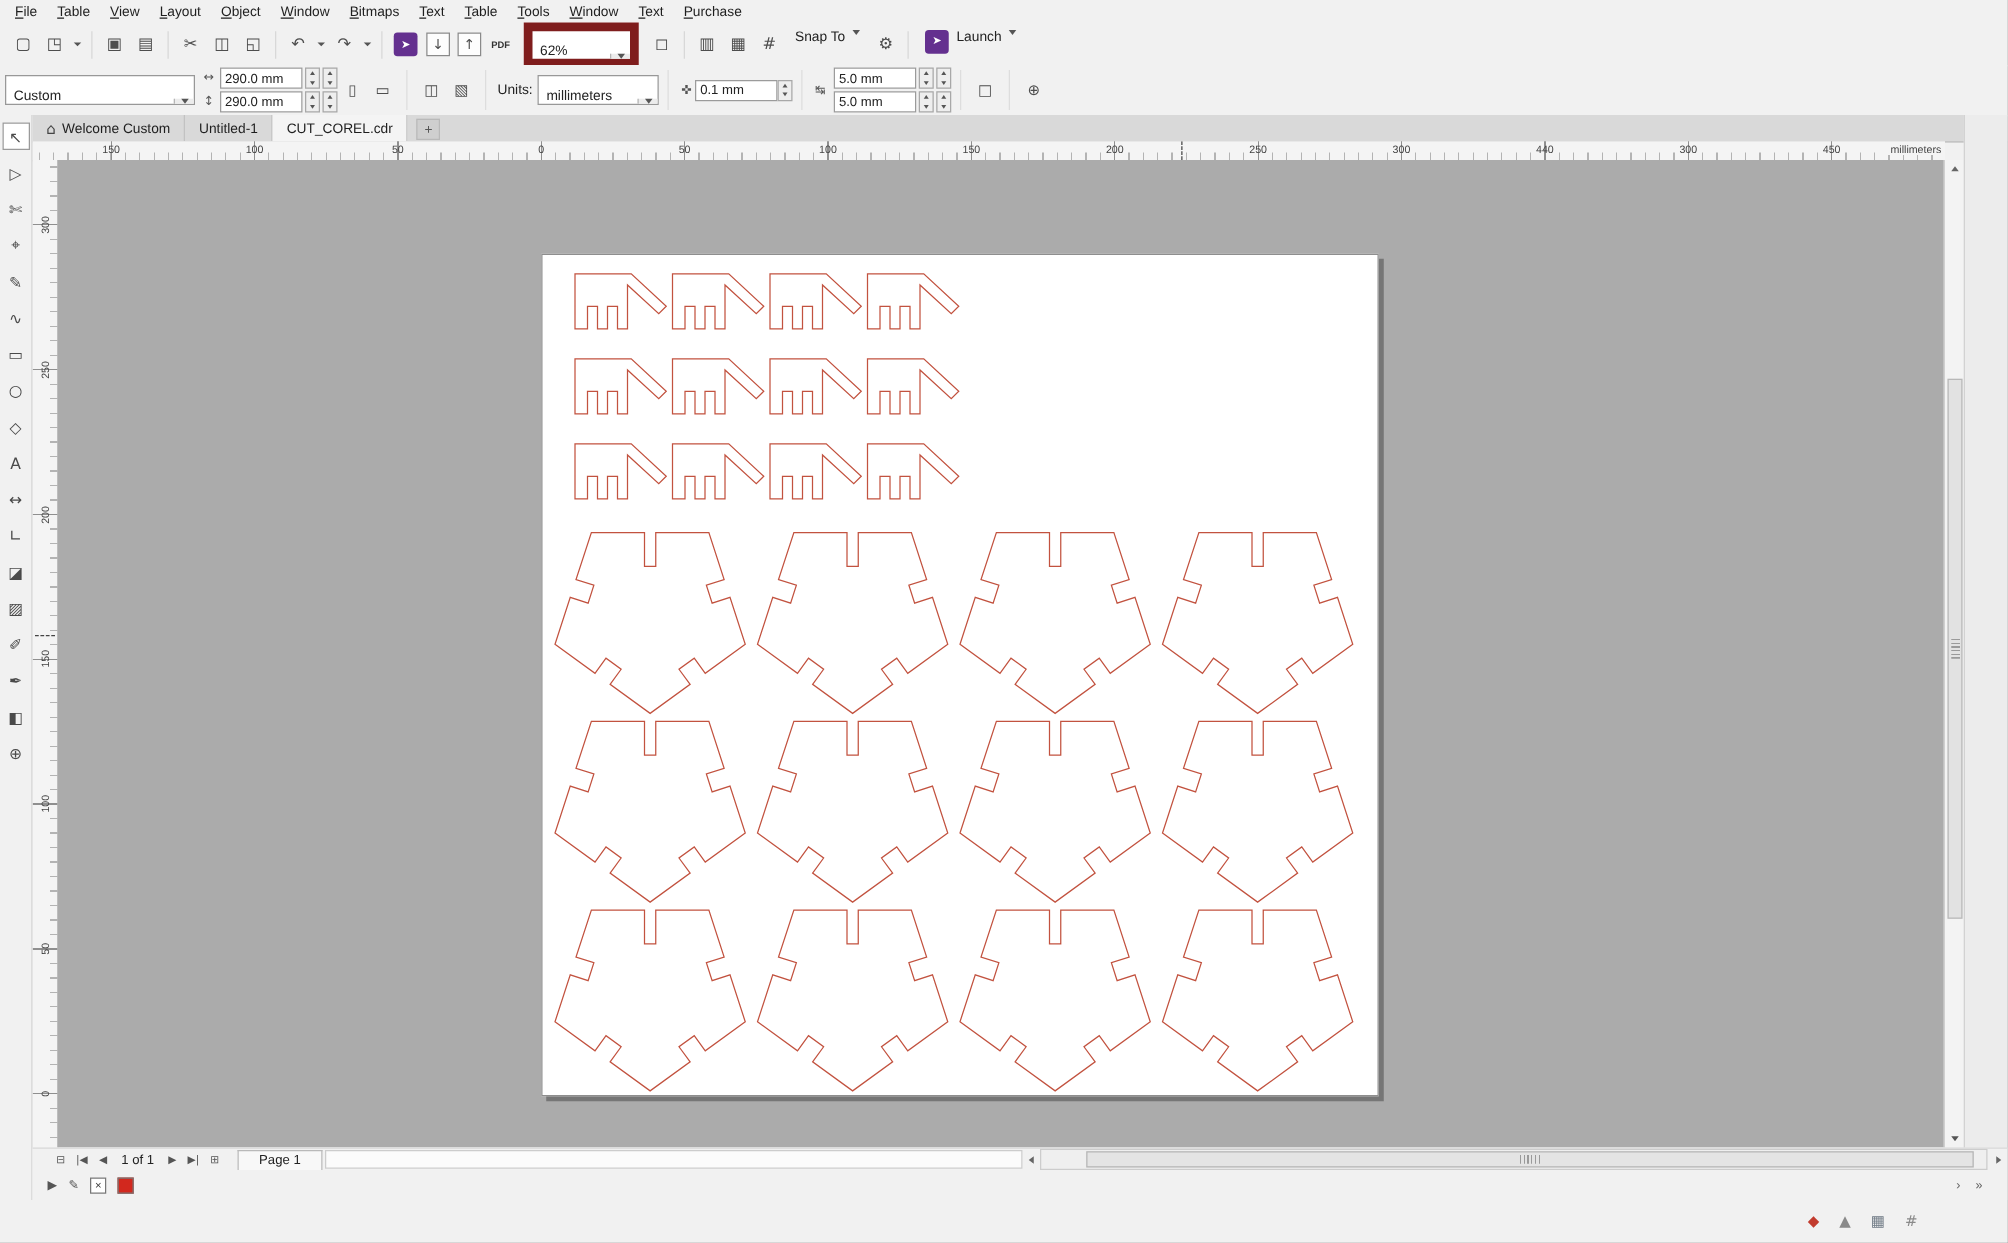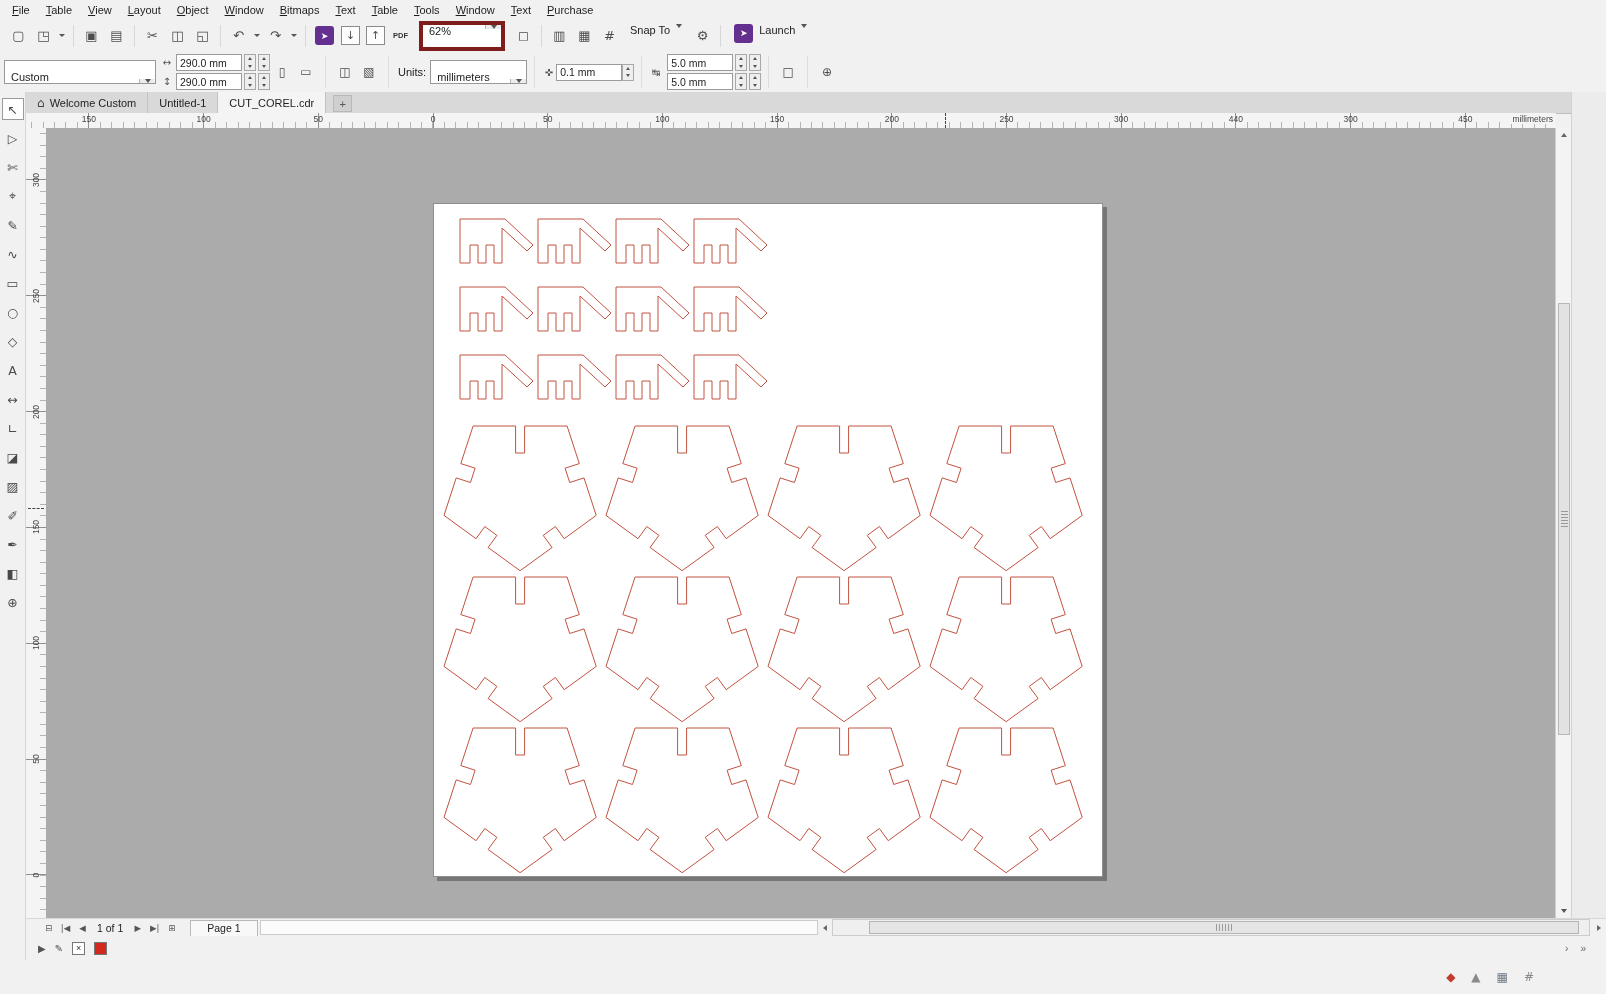--- a/index.html
+++ b/index.html
@@ -19,21 +19,21 @@
     padding:0 6px;background:#f1f1f1;border-bottom:1px solid #e2e2e2;}
   .tb-group{display:flex;align-items:center;}
   .tb-btn{width:23px;height:23px;margin:0 1px;display:flex;align-items:center;justify-content:center;
     font-family:"DejaVu Sans",sans-serif;font-size:13px;color:#4d4d4d;}
   .tb-btn.chev{width:10px;}
   .tb-btn.chev::after{content:"";width:0;height:0;border-left:3px solid transparent;border-right:3px solid transparent;border-top:3px solid #555;}
   .tb-btn.boxed{width:17px;height:17px;margin:0 3px;border:1px solid #8a8a8a;background:#fdfdfd;font-size:11px;}
   .tb-btn.purple{width:19px;height:19px;margin:0 4px;border-radius:3px;background:#64308f;color:#fff;font-size:9px;}
   .tb-btn.texticon{font-family:"Liberation Sans",sans-serif;font-size:7.5px;font-weight:bold;color:#333;letter-spacing:0;}
   .tb-sep{width:1px;height:22px;background:#d8d8d8;margin:0 5px;}
-  .zoom-box{display:flex;align-items:flex-start;height:22px;width:78px;margin:0 6px;background:#fff;border:4px solid #7f1d1d;}
+  .zoom-box{display:flex;align-items:flex-end;height:22px;width:78px;margin:0 6px;background:#fff;border:7px solid #7f1d1d;}
   .zoom-box .val{flex:1;display:flex;align-items:center;padding-left:6px;font-size:11px;color:#222;}
   .dd-btn{width:15px;background:#ececec;border-left:1px solid #b5b5b5;display:flex;align-items:center;justify-content:center;}
   .tri{width:0;height:0;border-left:3.5px solid transparent;border-right:3.5px solid transparent;border-top:4px solid #555;}
   .flat-dd{display:flex;gap:6px;padding:0 8px;height:24px;font-size:11px;color:#222;}
 
   
   #propbar{position:absolute;left:0;right:0;top:52px;height:40px;display:flex;align-items:center;
     padding:0 4px;background:#f1f1f1;border-bottom:1px solid #d6d6d6;}
   .pb-sep{width:1px;height:32px;background:#dddddd;margin:0 7px;}
   .pb-select{display:flex;align-items:flex-end;height:22px;background:#fff;border:1px solid #989898;}

